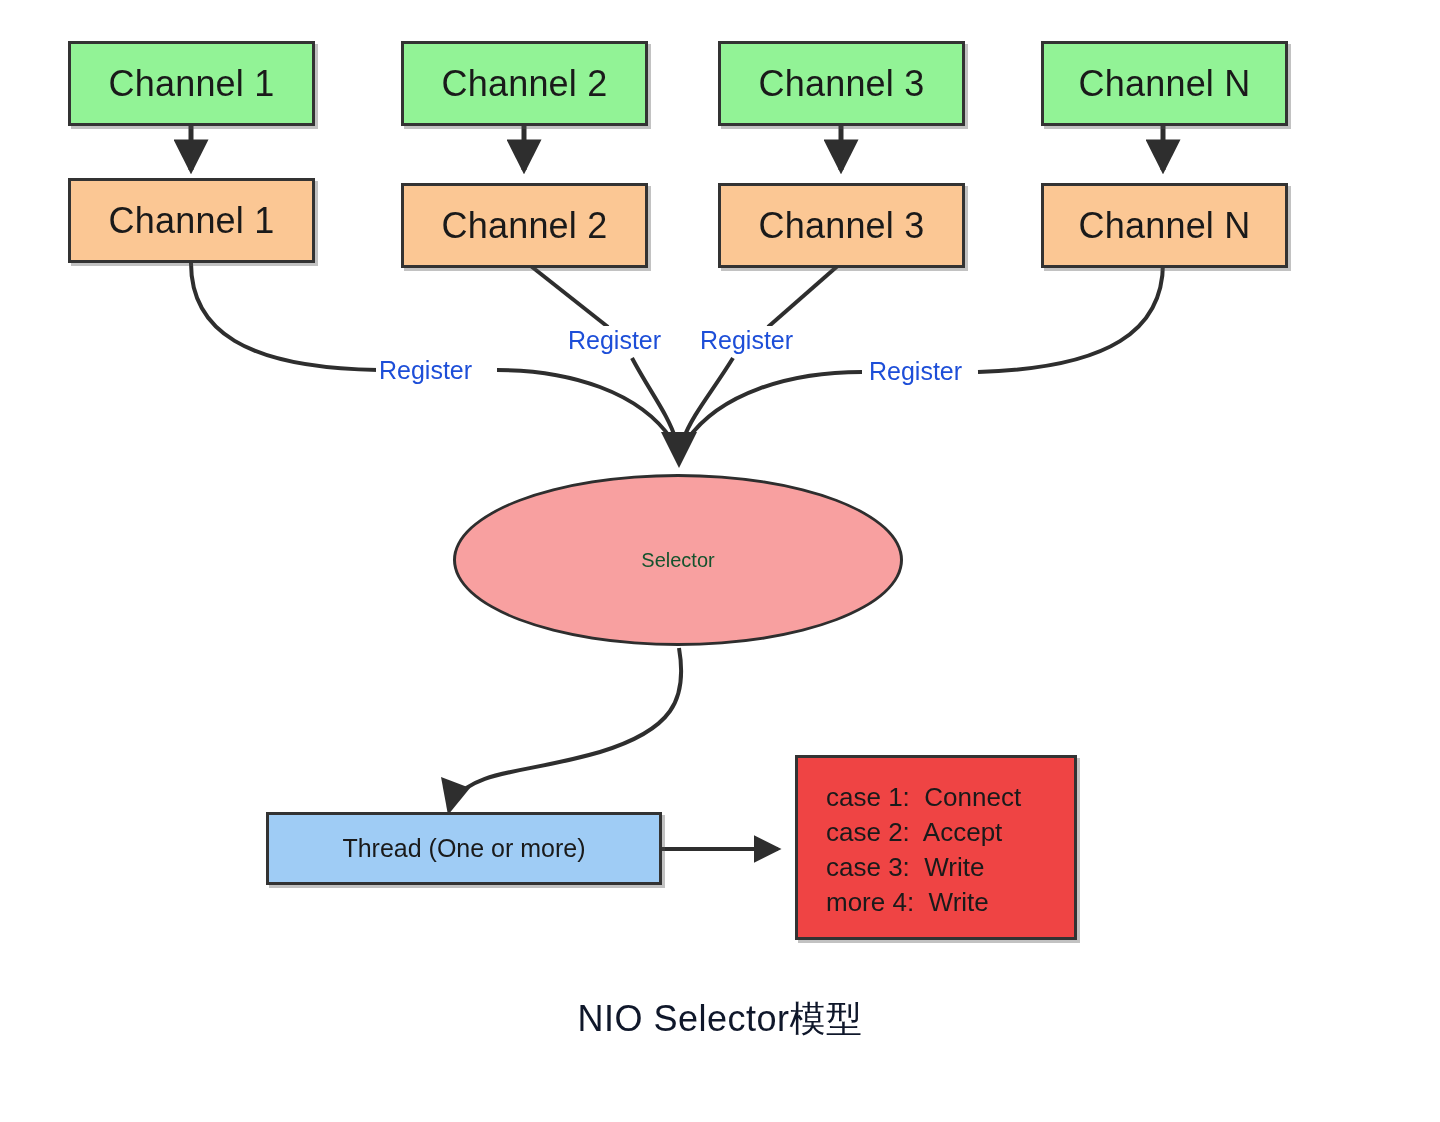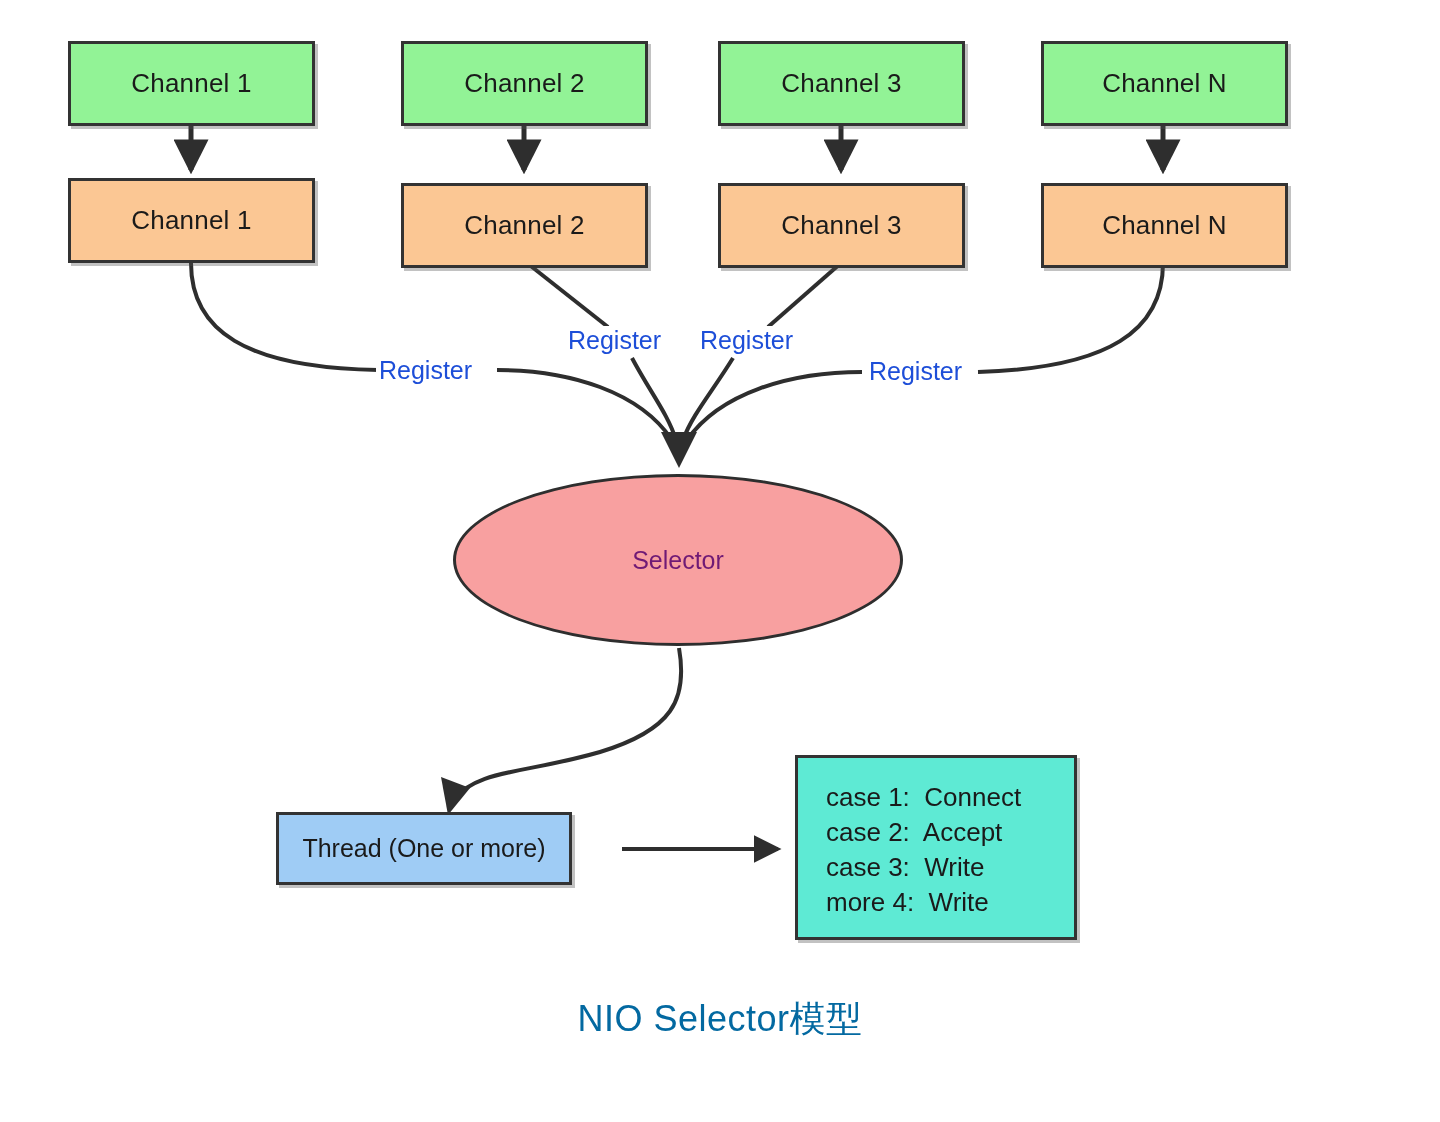--- a/index.html
+++ b/index.html
@@ -38,26 +38,26 @@
   .node-green {
     background: #92F396;
   }
   .node-orange {
     background: #FBC794;
   }
   .node-blue {
     background: #9FCCF5;
   }
   .node-yellow {
-    background: #5eead4;
+    background: #ef4444;
     display: block;
     padding: 22px 0 0 28px;
   }
   .chan-top-label, .chan-bot-label {
-    font-size: 26px;
+    font-size: 36px;
     letter-spacing: 0.2px;
   }
   .thread-label {
     font-size: 25px;
   }
   .case-line {
     font-size: 26px;
     line-height: 35px;
     white-space: pre;
     color: #1a1a1a;
@@ -70,39 +70,39 @@
     height: 172px;
     border: 3px solid #2e2e2e;
     border-radius: 50%;
     background: #F8A0A0;
     display: flex;
     align-items: center;
     justify-content: center;
     box-sizing: border-box;
   }
   .ellipse-label {
-    font-size: 25px;
-    color: #701a75;
+    font-size: 20px;
+    color: #14532d;
   }
   .edge-label {
     position: absolute;
     font-size: 25px;
     color: #1d4ed8;
     background: #ffffff;
     padding: 0 3px;
     white-space: nowrap;
   }
   .caption {
     position: absolute;
     left: 0;
     top: 995px;
     width: 1440px;
     text-align: center;
     font-size: 36px;
-    color: #0369a1;
+    color: #0f172a;
     letter-spacing: 0.5px;
   }
 </style>
 </head>
 <body>
 
 <div id="canvas">
 
   <svg id="wires" viewBox="0 0 1440 1122">
     <defs>
@@ -173,21 +173,21 @@
 
   <div class="edge-label" style="left:376px; top:356px;">Register</div>
   <div class="edge-label" style="left:565px; top:326px;">Register</div>
   <div class="edge-label" style="left:697px; top:326px;">Register</div>
   <div class="edge-label" style="left:866px; top:357px;">Register</div>
 
   <div class="ellipse">
     <span class="ellipse-label">Selector</span>
   </div>
 
-  <div class="node node-blue" style="left:276px; top:812px; width:296px; height:73px;">
+  <div class="node node-blue" style="left:266px; top:812px; width:396px; height:73px;">
     <span class="thread-label">Thread (One or more)</span>
   </div>
 
   <div class="node node-yellow" style="left:795px; top:755px; width:282px; height:185px;">
     <div class="case-line">case 1:  Connect</div>
     <div class="case-line">case 2:  Accept</div>
     <div class="case-line">case 3:  Write</div>
     <div class="case-line">more 4:  Write</div>
   </div>
 

